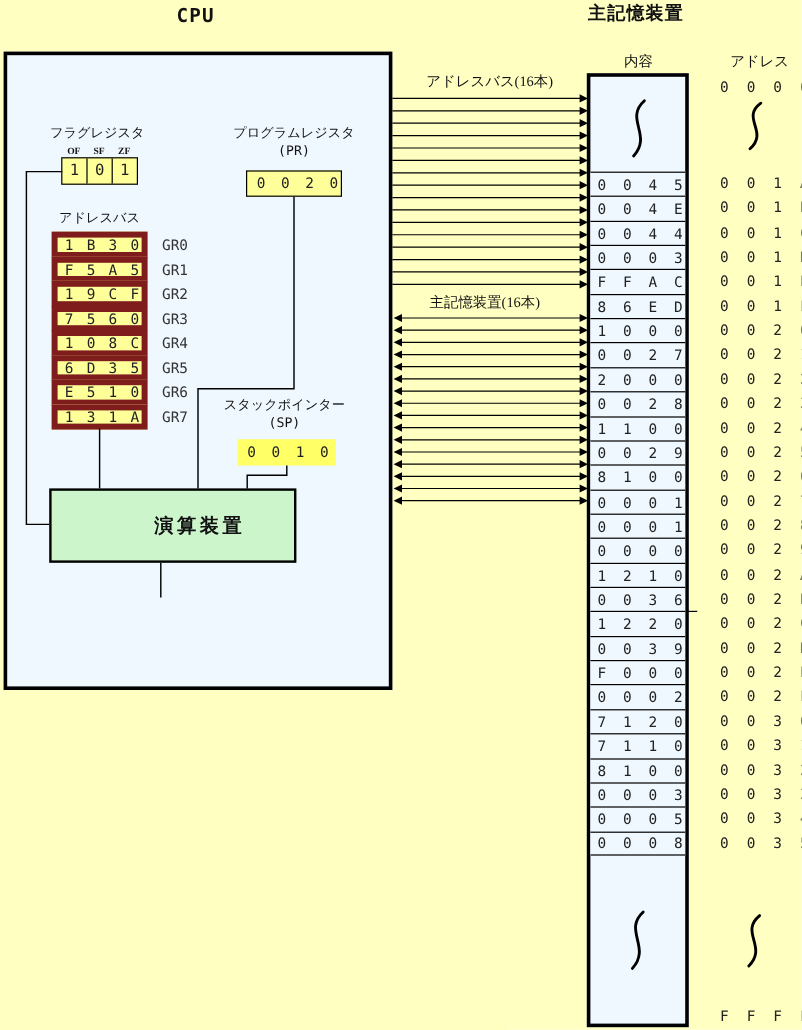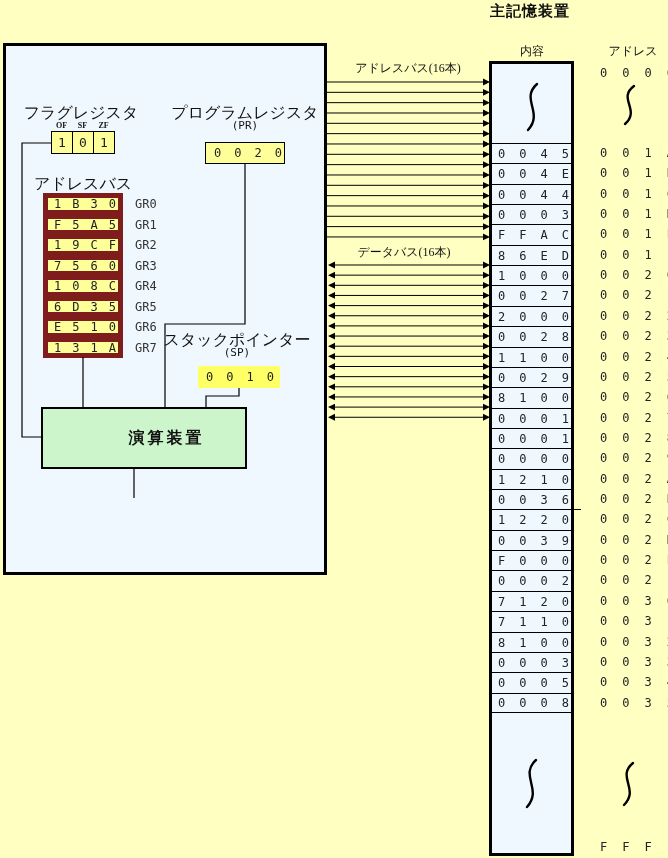--- a/index.html
+++ b/index.html
@@ -9,21 +9,21 @@
     font-family:"Liberation Serif","DejaVu Serif",serif;
     color:#111;
   }
   .abs{position:absolute;}
   .hex{font-family:"DejaVu Sans Mono","Liberation Mono",monospace;color:#222;}
   .title{font-weight:bold;font-size:15px;text-align:center;letter-spacing:1px;}
   .cpu-title{left:98px;top:3px;width:130px;font-family:"DejaVu Sans Mono","Liberation Mono",monospace;font-size:16px;}
   .mem-title{left:450px;top:2px;width:160px;font-family:"Liberation Sans","DejaVu Sans",sans-serif;}
   .cpu-panel{left:3px;top:43px;width:324px;height:532px;border:3px solid #000;background:var(--panel,#F0F8FF);box-sizing:border-box;}
   .mem-panel{left:489px;top:61px;width:85px;height:795px;border:3px solid #000;background:var(--panel,#F0F8FF);box-sizing:border-box;}
-  .lbl{font-size:16px;text-align:center;white-space:nowrap;}
+  .lbl{font-size:11px;text-align:center;white-space:nowrap;}
   .flag-label{left:16px;top:103px;width:130px;}
   .pr-label{left:168px;top:103px;width:154px;}
   .sub{font-size:11px;text-align:center;font-family:"DejaVu Sans Mono","Liberation Mono",monospace;}
   .pr-sub{left:220px;top:119px;width:50px;}
   .gr-label{left:28px;top:174px;width:110px;}
   .sp-label{left:161px;top:330px;width:152px;}
   .sp-sub{left:212px;top:346px;width:50px;}
   .bit-row{left:51px;top:121px;width:63px;display:flex;}
   .bit-row span{flex:1;text-align:center;font-size:8px;font-weight:bold;}
   .flag-cells{left:51px;top:131px;width:64px;height:23px;display:flex;border:1px solid #000;background:var(--reg,#FFFF99);box-sizing:border-box;}
@@ -52,20 +52,21 @@
   .addr-label{left:600px;width:74px;font-size:12px;letter-spacing:15px;white-space:nowrap;}
   .top-addr{left:600px;top:66px;}
   .bottom-addr{left:600px;top:840px;}
   svg.wires{left:0;top:0;pointer-events:none;}
 </style>
 </head>
 <body>
 
 <div class="stage" style="--bg: #FFFFC2; --panel: #F0F8FF; --reg: #FFFF99; --sp: #FFFF66; --unit: #CCF5CC;">
 
+  <div class="abs title cpu-title">CPU</div>
   <div class="abs title mem-title">主記憶装置</div>
 
   <div class="abs cpu-panel"></div>
   <div class="abs mem-panel"></div>
 
   <div class="abs lbl flag-label">フラグレジスタ</div>
   <div class="abs bit-row">
     <span>OF</span>
     <span>SF</span>
     <span>ZF</span>
@@ -116,21 +117,21 @@
       </div>
     </div>
 
   <div class="abs lbl sp-label">スタックポインター</div>
   <div class="abs sub sp-sub">(SP)</div>
   <div class="abs valbox hex sp-value">0010</div>
 
   <div class="abs unit alu">演算装置</div>
 
   <div class="abs bus-label addr-bus-label">アドレスバス(16本)</div>
-  <div class="abs bus-label data-bus-label">データバス(16本)</div>
+  <div class="abs bus-label data-bus-label">主記憶装置(16本)</div>
 
   <div class="abs col-hdr content-hdr">内容</div>
   <div class="abs col-hdr addr-hdr">アドレス</div>
   <div class="abs addr-label hex top-addr">0000</div>
   <div class="abs addr-label hex bottom-addr">FFFF</div>
   <div id="mem-rows">
       <div class="abs mem-row hex" style="top: 143px; height: 20px;">0045</div>
       <div class="abs mem-row hex" style="top: 163px; height: 21px;">004E</div>
       <div class="abs mem-row hex" style="top: 184px; height: 20px;">0044</div>
       <div class="abs mem-row hex" style="top: 204px; height: 20px;">0003</div>

